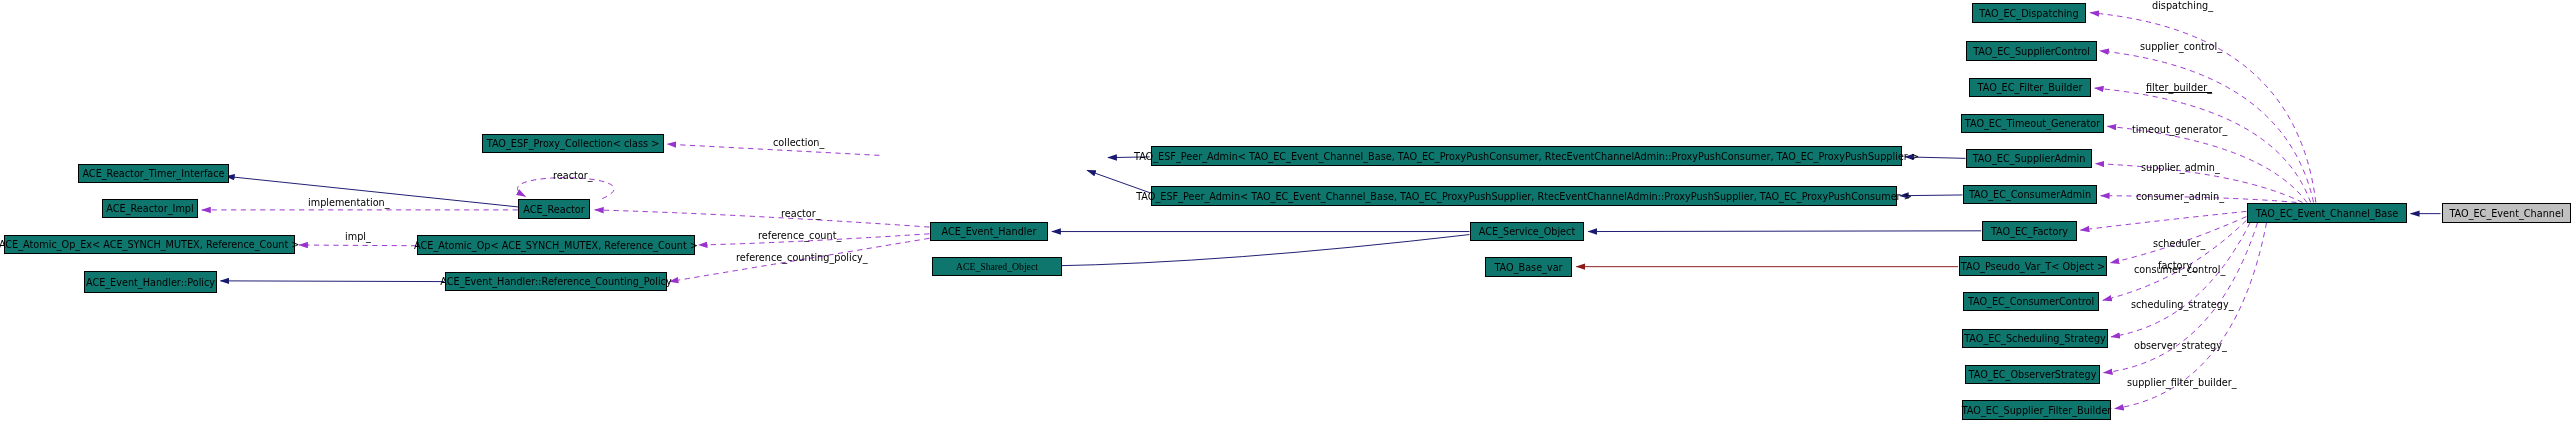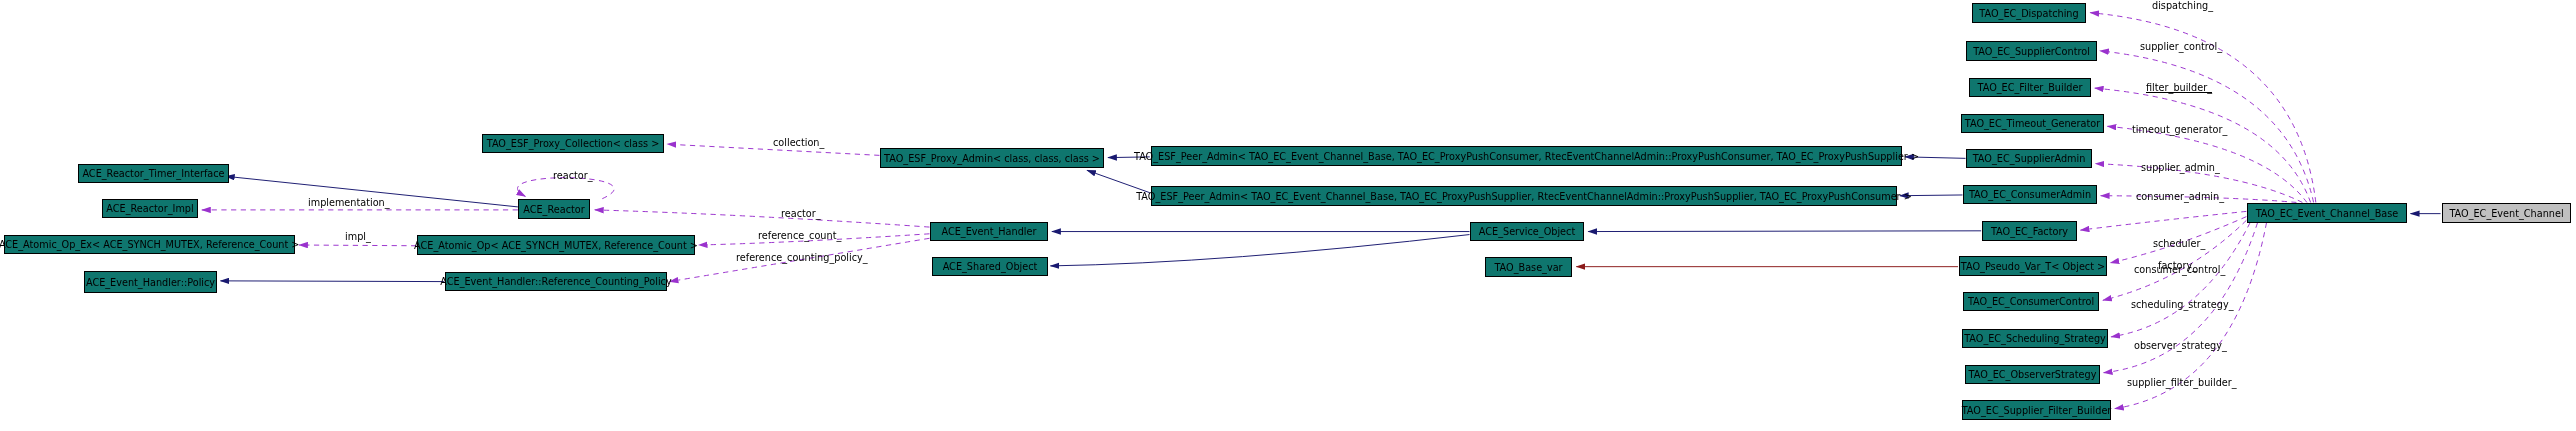--- a/index.html
+++ b/index.html
@@ -95,23 +95,22 @@
     <div class="edge-label" style="left: 758px; top: 230px;">reference_count_</div>
     <div class="edge-label" style="left: 736px; top: 252px;">reference_counting_policy_</div>
     <div class="node" style="left: 78px; top: 164px; width: 151px; height: 19.4px;">ACE_Reactor_Timer_Interface</div>
     <div class="node" style="left: 102px; top: 199px; width: 96px; height: 19.4px;">ACE_Reactor_Impl</div>
     <div class="node" style="left: 3.7px; top: 235px; width: 291px; height: 19.4px;">ACE_Atomic_Op_Ex&lt; ACE_SYNCH_MUTEX, Reference_Count &gt;</div>
     <div class="node" style="left: 84px; top: 271px; width: 133px; height: 22px; text-align: center;">ACE_Event_Handler::Policy</div>
     <div class="node" style="left: 482px; top: 134px; width: 182px; height: 19.4px;">TAO_ESF_Proxy_Collection&lt; class &gt;</div>
     <div class="node" style="left: 518px; top: 199px; width: 72px; height: 20px;">ACE_Reactor</div>
     <div class="node" style="left: 417px; top: 235px; width: 278px; height: 20px;">ACE_Atomic_Op&lt; ACE_SYNCH_MUTEX, Reference_Count &gt;</div>
     <div class="node" style="left: 445px; top: 272px; width: 222px; height: 19.4px;">ACE_Event_Handler::Reference_Counting_Policy</div>
-    <div class="node" style="left: 880px; top: 148px; width: 224px; height: 20px;">TAO_ESF_Proxy_Admin&lt; class, class, class &gt;</div>
     <div class="node" style="left: 930px; top: 222px; width: 118px; height: 19.4px;">ACE_Event_Handler</div>
-    <div class="node" style="left: 932px; top: 257px; width: 116px; height: 19.4px;">ACE_Shared_Object</div>
+    <div class="node" style="left: 932px; top: 257px; width: 130px; height: 19.4px; font-family: Liberation Serif, serif;">ACE_Shared_Object</div>
     <div class="node" style="left: 1151px; top: 146px; width: 751px; height: 20px;">TAO_ESF_Peer_Admin&lt; TAO_EC_Event_Channel_Base, TAO_EC_ProxyPushConsumer, RtecEventChannelAdmin::ProxyPushConsumer, TAO_EC_ProxyPushSupplier &gt;</div>
     <div class="node" style="left: 1151px; top: 186px; width: 746px; height: 20px;">TAO_ESF_Peer_Admin&lt; TAO_EC_Event_Channel_Base, TAO_EC_ProxyPushSupplier, RtecEventChannelAdmin::ProxyPushSupplier, TAO_EC_ProxyPushConsumer &gt;</div>
     <div class="node" style="left: 1470px; top: 222px; width: 114px; height: 19.4px;">ACE_Service_Object</div>
     <div class="node" style="left: 1485px; top: 257px; width: 87px; height: 20px;">TAO_Base_var</div>
     <div class="node" style="left: 1972px; top: 3px; width: 114px; height: 20px;">TAO_EC_Dispatching</div>
     <div class="node" style="left: 1966px; top: 41px; width: 131px; height: 20px;">TAO_EC_SupplierControl</div>
     <div class="node" style="left: 1969px; top: 78px; width: 122px; height: 19.4px;">TAO_EC_Filter_Builder</div>
     <div class="node" style="left: 1961px; top: 114px; width: 143px; height: 19.4px;">TAO_EC_Timeout_Generator</div>
     <div class="node" style="left: 1966px; top: 149px; width: 126px; height: 19.4px;">TAO_EC_SupplierAdmin</div>
     <div class="node" style="left: 1963px; top: 185px; width: 134px; height: 19.4px;">TAO_EC_ConsumerAdmin</div>

